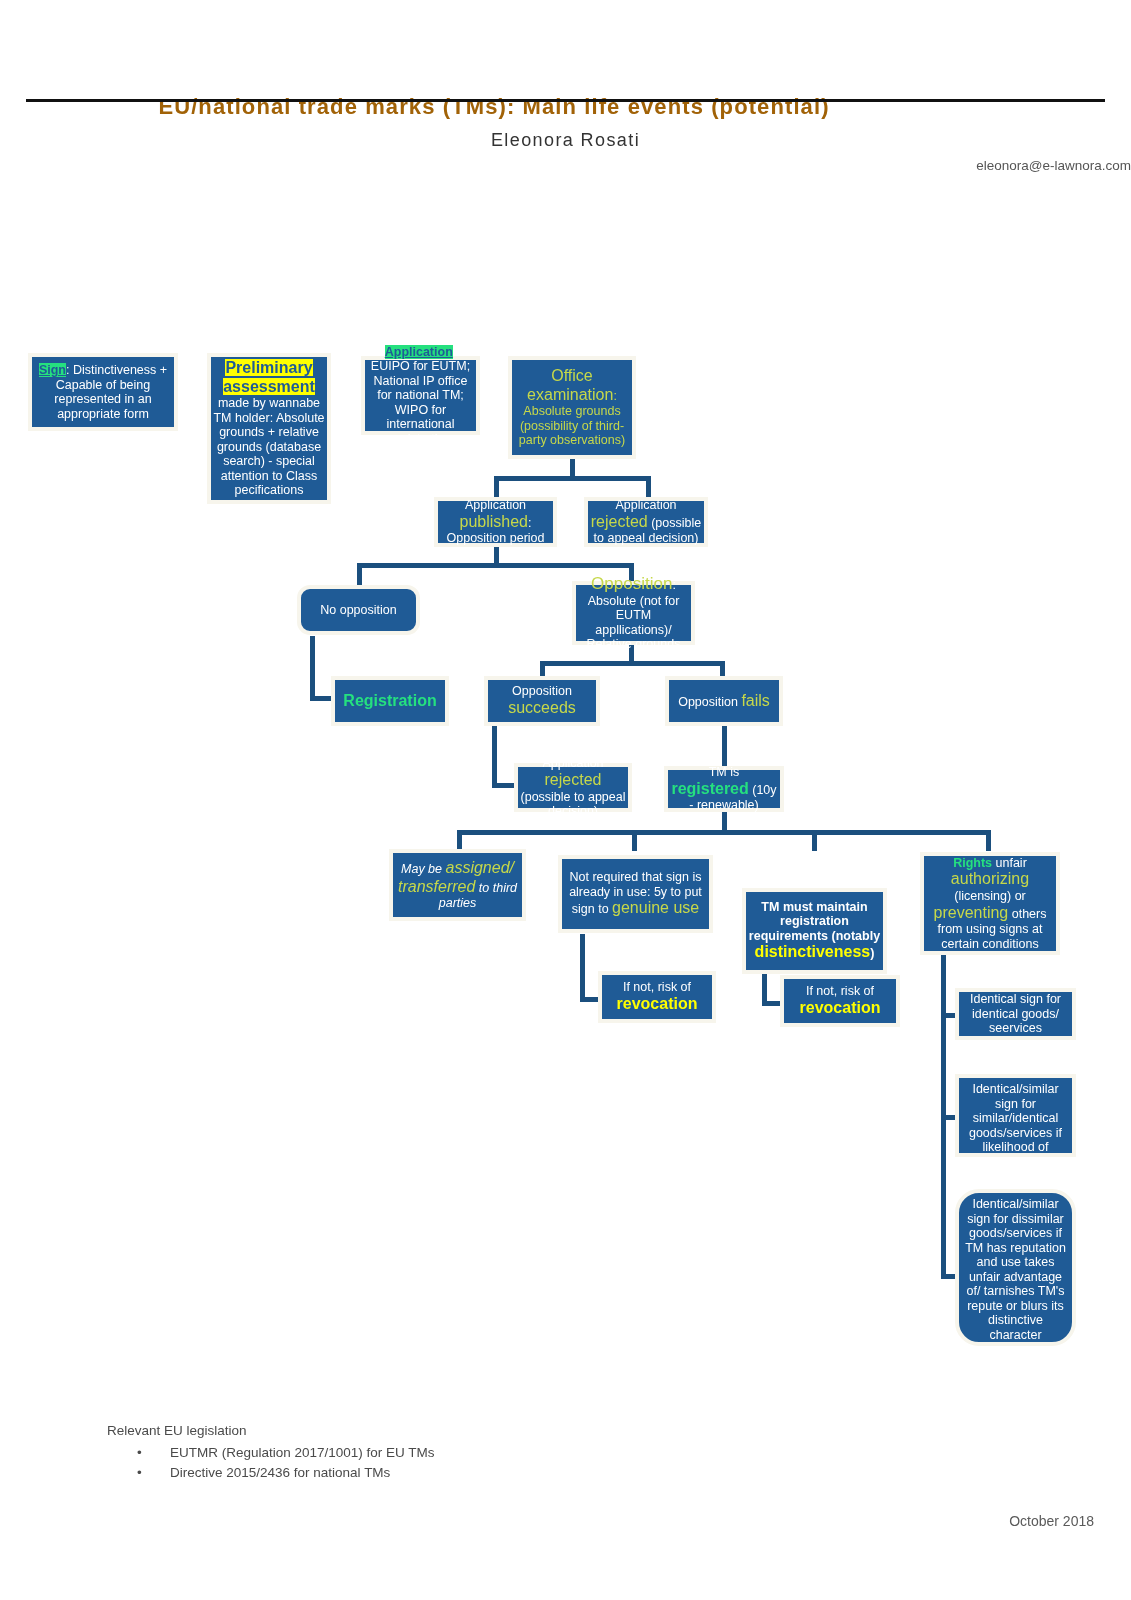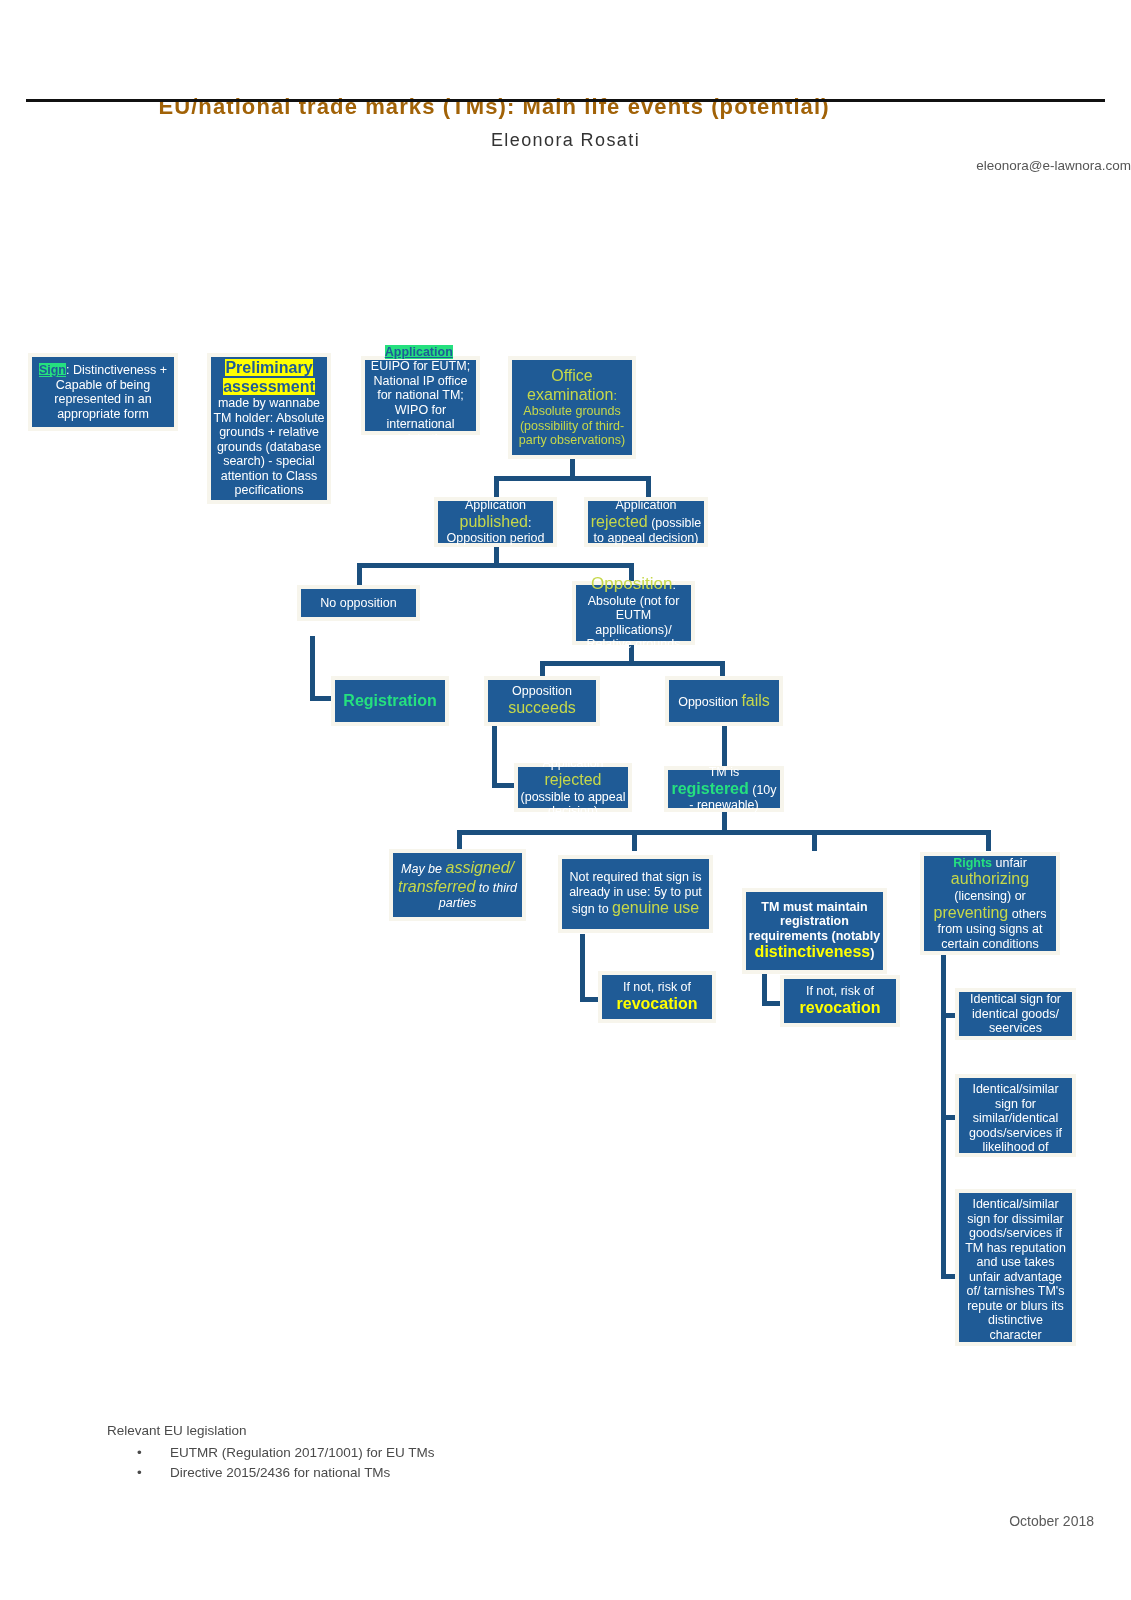--- a/index.html
+++ b/index.html
@@ -159,21 +159,21 @@
     <span>Application </span><span class="t-yg big">published</span><span>: Opposition period</span>
   </div>
 </div>
 
 <div class="node" style="left:584px;top:497px;width:124px;height:50px;">
   <div class="inner">
     <span>Application </span><span class="t-yg big">rejected</span><span> (possible to appeal decision)</span>
   </div>
 </div>
 
-<div class="node" style="left:297px;top:585px;width:123px;height:36px;">
+<div class="node" style="left:297px;top:585px;width:123px;height:50px;border-radius:13px;">
   <div class="inner">
     <span>No opposition</span>
   </div>
 </div>
 
 <div class="node" style="left:572px;top:581px;width:123px;height:64px;">
   <div class="inner">
     <span class="t-yg big2">Opposition</span><span>: Absolute (not for EUTM appllications)/ Relative grounds</span>
   </div>
 </div>
@@ -249,21 +249,21 @@
     <span>Identical sign for identical goods/ seervices</span>
   </div>
 </div>
 
 <div class="node overflow" style="left:955px;top:1074px;width:121px;height:83px;">
   <div class="inner">
     <span>Identical/similar sign for similar/identical goods/services if likelihood of confusion</span>
   </div>
 </div>
 
-<div class="node overflow" style="left:955px;top:1189px;width:121px;height:157px;">
+<div class="node overflow" style="left:955px;top:1189px;width:121px;height:157px;border-radius:24px;">
   <div class="inner">
     <span>Identical/similar sign for dissimilar goods/services if TM has reputation and use takes unfair advantage of/ tarnishes TM's repute or blurs its distinctive character</span>
   </div>
 </div>
 
 <div id="legend-title">Relevant EU legislation</div>
 
 <div class="legend-bullet" id="legend-item-0">
   <span class="dot">•</span>
   <span class="txt">EUTMR (Regulation 2017/1001) for EU TMs</span>

